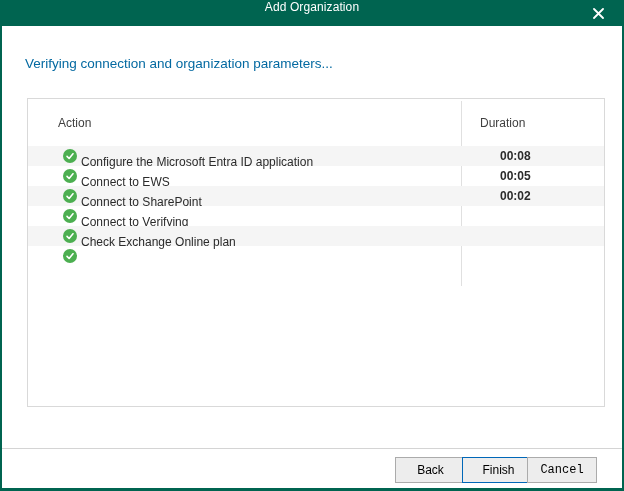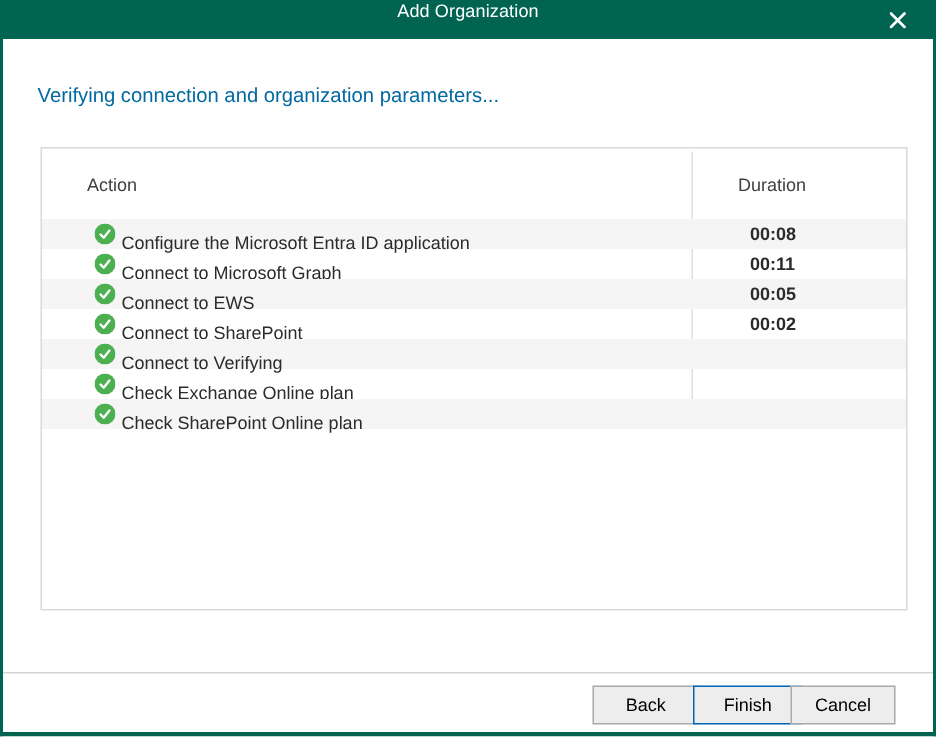--- a/index.html
+++ b/index.html
@@ -54,21 +54,21 @@
     background: #e0e0e0;
   }
   .thead {
     position: relative; height: 47px;
   }
   .th {
     position: absolute; top: 17px;
     color: #404040; font-size: 12px;
   }
   .th-action { left: 30px; }
-  .th-duration { left: 452px; margin-left: 12px; }
+  .th-duration { left: 452px; }
 
   .rows { position: relative; }
   .row {
     position: relative; height: 20px;
     display: flex; align-items: center;
   }
   .row:nth-child(odd) { background: var(--row-stripe); }
   .row .check {
     position: absolute; left: 35px; top: 3px;
     width: 14px; height: 14px;
@@ -84,21 +84,21 @@
   .btn {
     position: absolute; top: 457px; height: 26px;
     background: var(--button-bg);
     border: 1px solid var(--button-border);
     font-family: "Liberation Sans", "DejaVu Sans", sans-serif;
     font-size: 12px; color: #000000;
     cursor: pointer;
   }
   .btn-back   { left: 353px; width: 71px; margin-left: 40px; }
   .btn-finish { left: 440px; width: 73px; border: 1px solid var(--focus-blue); margin-left: 20px; }
-  .btn-cancel { left: 525px; width: 70px; }
+  .btn-cancel { left: 525px; width: 70px; font-family: Liberation Mono, monospace; }
 
   .check circle { fill: var(--check-green); }
 </style>
 </head>
 <body>
 
 <div class="window">
 
   <div class="titlebar">
     <span class="title">Add Organization</span>
@@ -121,28 +121,20 @@
 
       <div class="row">
         <svg class="check" viewBox="0 0 16 16">
             <circle cx="8" cy="8" r="8"></circle>
             <path d="M4.6 8.4 L7 10.8 L11.4 5.4" stroke="#ffffff" stroke-width="1.8" fill="none" stroke-linecap="round" stroke-linejoin="round"></path>
           </svg>
         <span class="action">Configure the Microsoft Entra ID application</span>
         <span class="duration">00:08</span>
       </div>
 
-      <div class="row">
-        <svg class="check" viewBox="0 0 16 16">
-            <circle cx="8" cy="8" r="8"></circle>
-            <path d="M4.6 8.4 L7 10.8 L11.4 5.4" stroke="#ffffff" stroke-width="1.8" fill="none" stroke-linecap="round" stroke-linejoin="round"></path>
-          </svg>
-        <span class="action">Connect to Microsoft Graph</span>
-        <span class="duration">00:11</span>
-      </div>
 
       <div class="row">
         <svg class="check" viewBox="0 0 16 16">
             <circle cx="8" cy="8" r="8"></circle>
             <path d="M4.6 8.4 L7 10.8 L11.4 5.4" stroke="#ffffff" stroke-width="1.8" fill="none" stroke-linecap="round" stroke-linejoin="round"></path>
           </svg>
         <span class="action">Connect to EWS</span>
         <span class="duration">00:05</span>
       </div>
 
@@ -171,21 +163,20 @@
           </svg>
         <span class="action">Check Exchange Online plan</span>
         <span class="duration"></span>
       </div>
 
       <div class="row">
         <svg class="check" viewBox="0 0 16 16">
             <circle cx="8" cy="8" r="8"></circle>
             <path d="M4.6 8.4 L7 10.8 L11.4 5.4" stroke="#ffffff" stroke-width="1.8" fill="none" stroke-linecap="round" stroke-linejoin="round"></path>
           </svg>
-        <span class="action">Check SharePoint Online plan</span>
         <span class="duration"></span>
       </div>
 
     </div>
   </div>
 
   <div class="footer-sep"></div>
 
   <button class="btn btn-back">Back</button>
   <button class="btn btn-finish">Finish</button>

